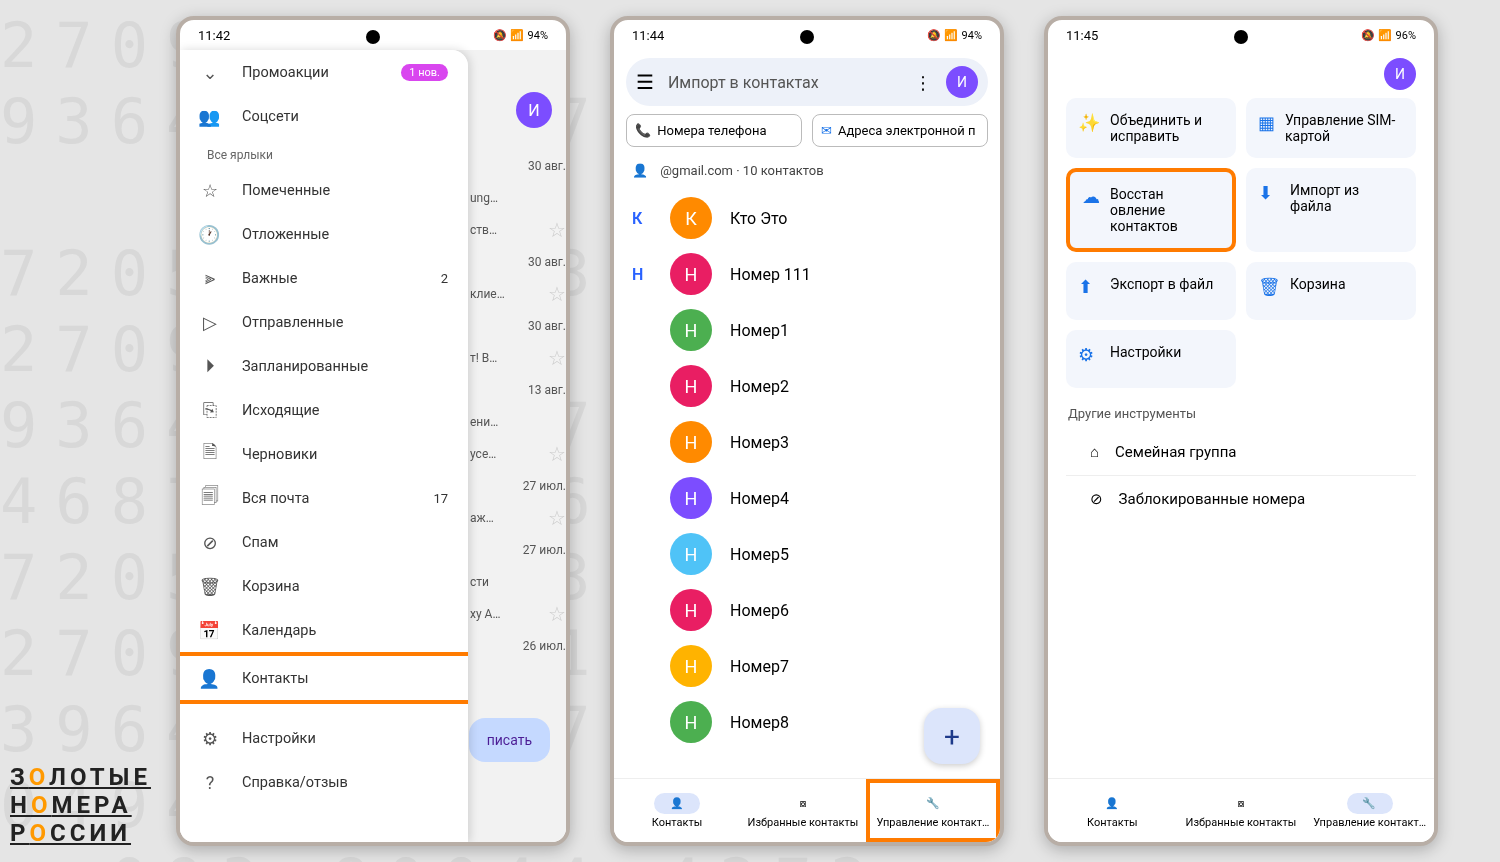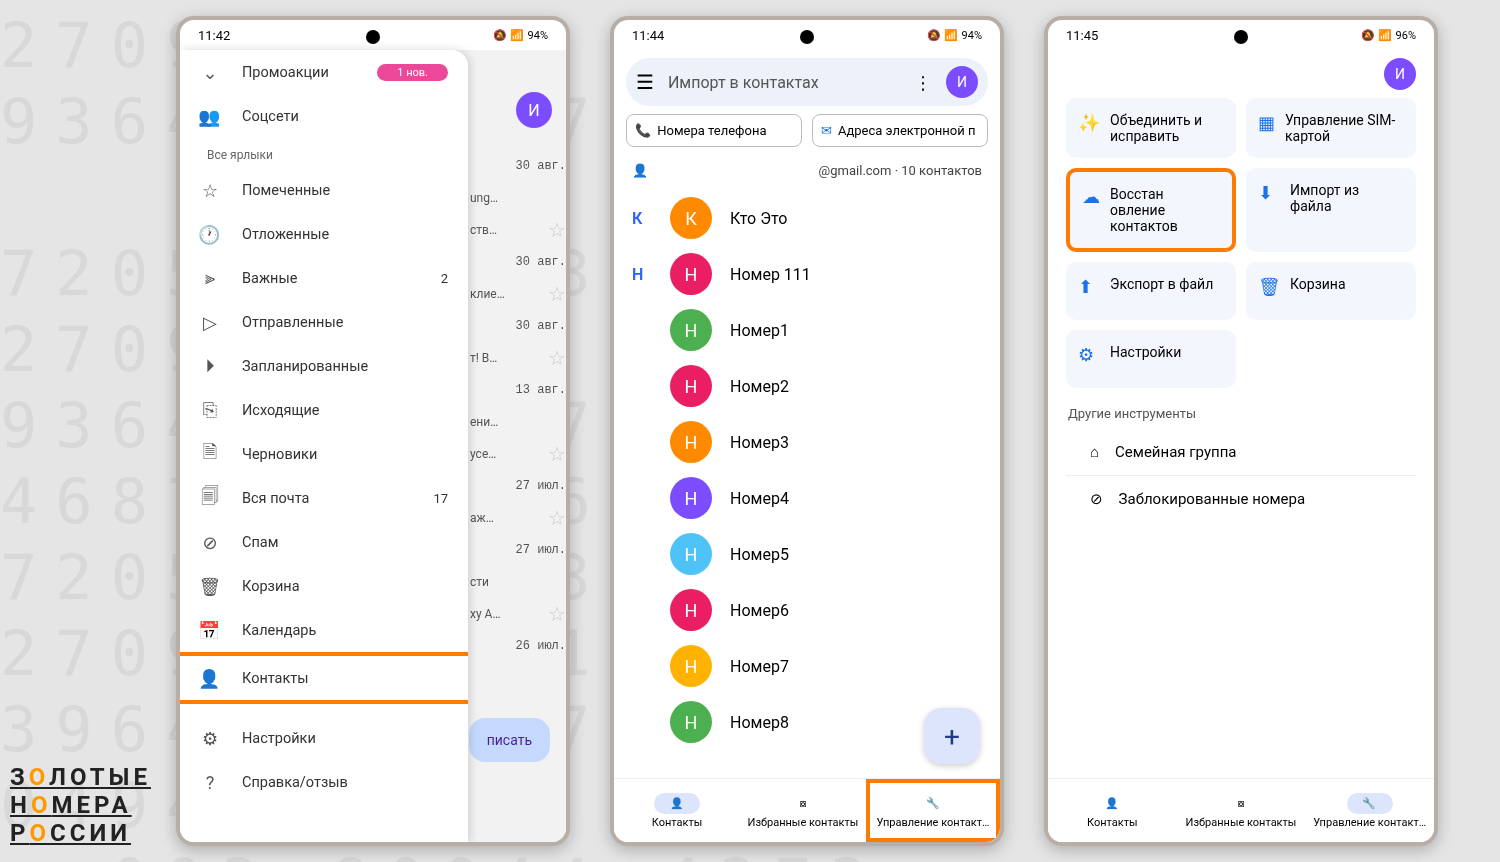--- a/index.html
+++ b/index.html
@@ -9,37 +9,37 @@
 .logo .o{color:#f90;}
 .phones{position:absolute;top:16px;left:176px;display:flex;gap:40px;z-index:2;}
 .phone{width:394px;height:830px;background:#fff;border-radius:18px;border:4px solid #b8aea6;box-shadow:0 4px 16px rgba(0,0,0,0.25);position:relative;overflow:hidden;}
 .camera{position:absolute;top:10px;left:50%;transform:translateX(-50%);width:14px;height:14px;background:#000;border-radius:50%;z-index:10;}
 .statusbar{height:30px;display:flex;align-items:center;justify-content:space-between;padding:0 18px;font-size:13px;}
 .status-icons{display:flex;gap:4px;align-items:center;font-size:11px;}
 .screen{position:absolute;top:0;left:0;right:0;bottom:0;display:flex;flex-direction:column;}
 
 
 .p1-bg{position:absolute;inset:0;background:#f2f2f2;}
-.p1-bg .mail-date{text-align:right;font-size:12px;font-family:Liberation Mono, monospace;}
+.p1-bg .mail-date{text-align:right;font-size:12px;}
 .star{color:#ccc;float:right;font-size:20px;}
 .p1-drawer{position:absolute;top:30px;left:0;width:288px;bottom:0;background:#fff;border-top-right-radius:16px;box-shadow:2px 0 10px rgba(0,0,0,0.15);overflow-y:hidden;}
 .drawer-item{display:flex;align-items:center;gap:22px;padding:12px 20px;font-size:14.5px;color:#333;}
 .drawer-item .badge{margin-left:auto;font-size:13px;}
 .drawer-section{padding:10px 20px 6px;font-size:12px;color:#666;margin-left:7px;}
 .drawer-ico{width:20px;height:20px;display:flex;align-items:center;justify-content:center;font-size:18px;color:#555;}
 .hl-contacts{border:4px solid #ff7b00;margin:0 -4px;}
 .avatar-circle{width:36px;height:36px;border-radius:50%;background:#7c4dff;color:#fff;display:flex;align-items:center;justify-content:center;font-size:16px;}
 .write-btn{position:absolute;right:16px;bottom:80px;background:#c5d9ff;color:#4c1d95;padding:14px 18px;border-radius:16px;font-size:14px;}
 
 
 .searchbar{margin:8px 12px;height:48px;background:#edf1f9;border-radius:28px;display:flex;align-items:center;padding:0 10px;gap:14px;}
 .chips{display:flex;gap:10px;padding:0 12px 10px;}
 .chip{flex:1;border:1px solid #bbb;border-radius:8px;padding:8px 8px;font-size:13px;display:flex;align-items:center;gap:6px;white-space:nowrap;overflow:hidden;}
 .acct-row{display:flex;align-items:center;padding:6px 18px 12px;font-size:13px;color:#444;gap:12px;}
-.acct-row .txt{flex:1;text-align:right;}
+.acct-row .txt{flex:1;text-align:left;}
 .contact-row{display:flex;align-items:center;gap:18px;padding:7px 18px;}
 .contact-letter{width:20px;font-size:16px;font-weight:600;color:#2962ff;}
 .contact-av{width:42px;height:42px;border-radius:50%;display:flex;align-items:center;justify-content:center;color:#fff;font-size:18px;}
 .fab{position:absolute;right:20px;bottom:78px;width:56px;height:56px;border-radius:18px;background:#dce5fb;display:flex;align-items:center;justify-content:center;font-size:28px;color:#1e3a8a;box-shadow:0 2px 6px rgba(0,0,0,0.2);}
 .bottomnav{position:absolute;bottom:0;left:0;right:0;height:64px;display:flex;border-top:1px solid #eee;background:#fff;}
 .bn-item{flex:1;display:flex;flex-direction:column;align-items:center;justify-content:center;font-size:11px;gap:2px;}
 .bn-item.active .bn-pill{background:#dce5fb;}
 .bn-pill{padding:4px 16px;border-radius:16px;}
 .hl-manage{border:4px solid #ff7b00;}
 
@@ -104,21 +104,21 @@
         <div class="mail-date">27 июл.</div>
         <div><span>сти</span><br>ху А… <span class="star">☆</span></div>
         <div class="mail-date">26 июл.</div>
       </div>
       <div class="write-btn">писать</div>
     </div>
     <div class="p1-drawer">
       <div class="drawer-item">
         <span class="drawer-ico">⌄</span>
         <span>Промоакции</span>
-        <span class="badge" style="background:#ec4899;color:#fff;padding:2px 20px;border-radius:10px;font-size:11px;">1 нов.</span>
+        <span class="badge" style="background:#d946ef;color:#fff;padding:2px 8px;border-radius:10px;font-size:11px;">1 нов.</span>
       </div>
       <div class="drawer-item">
             <span class="drawer-ico">👥</span>
             <span>Соцсети</span>
           </div>
       <div class="drawer-section">Все ярлыки</div>
       <div class="drawer-item">
             <span class="drawer-ico">☆</span>
             <span>Помеченные</span>
           </div>

